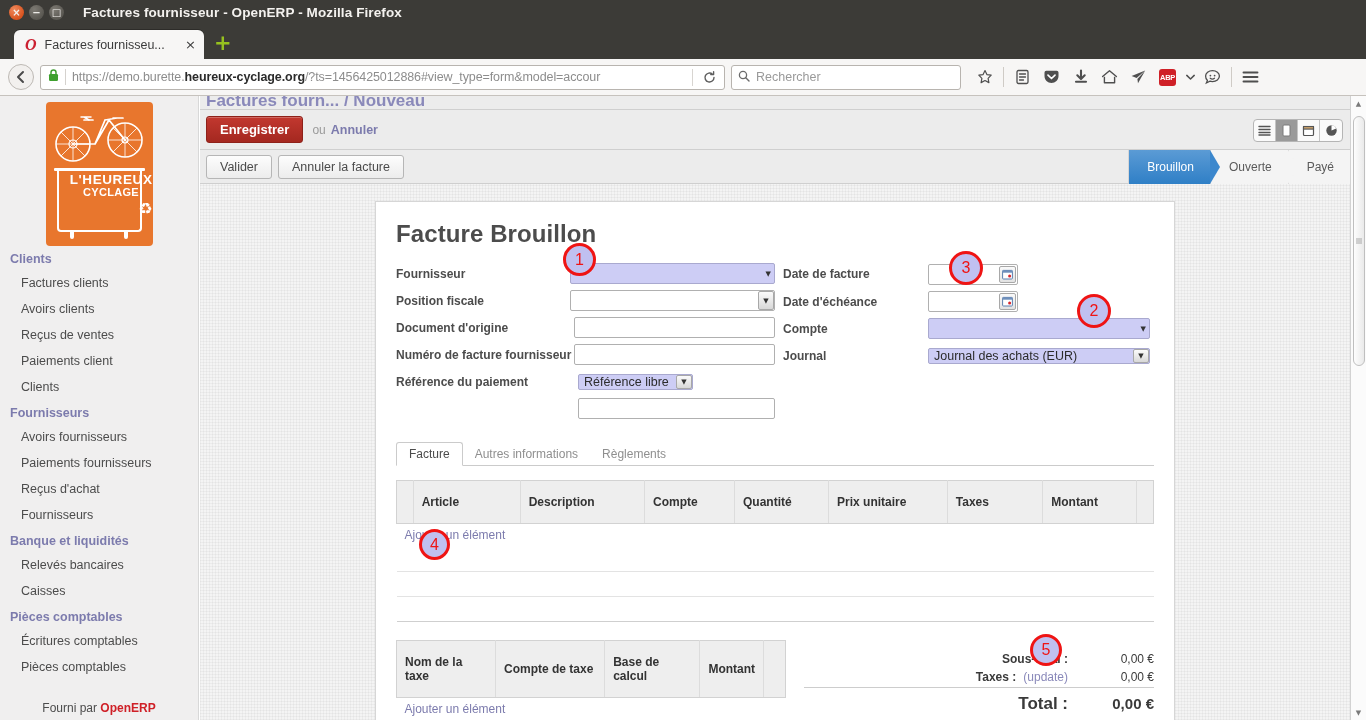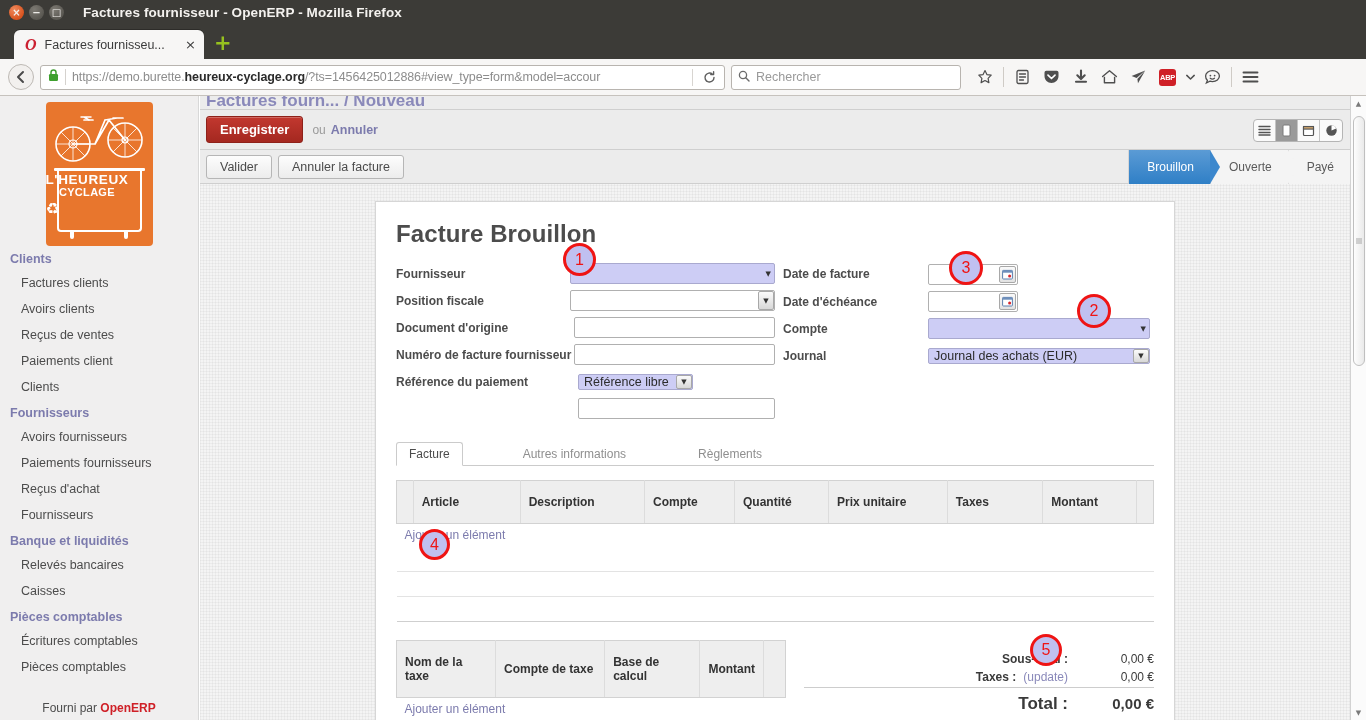--- a/index.html
+++ b/index.html
@@ -111,21 +111,21 @@
           background:#fff; overflow:hidden; }
 
   
   .sidebar {
     position:absolute; left:0; top:0; width:199px; height:624px;
     background:#f0efef; border-right:1px solid #d8d8d8;
   }
   .logo {
     width:107px; height:144px; margin:6px auto 0 auto; background:#e8762d;
     border-radius:4px; position:relative; overflow:hidden;
-    display:flex; flex-direction:column; align-items:flex-start; justify-content:flex-end;
+    display:flex; flex-direction:column; align-items:flex-end; justify-content:flex-end;
     padding-bottom:6px;
   }
   .logo-bike {
     position:absolute; top:4px; left:50%; transform:translateX(-50%);
   }
   .logo-txt {
     position:relative; z-index:2; color:#fff; font-weight:bold;
     font-size:13.5px; line-height:13px; text-align:center;
     letter-spacing:0.6px; margin-bottom:3px;
   }
@@ -269,21 +269,21 @@
   }
   .dateicon {
     position:absolute; right:1px; top:1px; bottom:1px; width:17px;
     background:linear-gradient(#fafafa,#e2e2e2); border:1px solid #a8a8a8;
     border-radius:2px; display:flex; align-items:center; justify-content:center;
   }
 
   
   .ntabs {
     margin-top:20px; border-bottom:1px solid #cbcbcb;
-    display:flex; align-items:flex-end; height:24px;gap:48px;
+    display:flex; align-items:flex-end; height:24px;
   }
   .ntab {
     font-size:12px; color:#8f8f8f; padding:4px 12px 4px 12px; cursor:pointer;
   }
   .ntab.on {
     color:#4c4c4c; background:#fff;
     border:1px solid #cbcbcb; border-bottom:1px solid #fff;
     border-radius:3px 3px 0 0; margin-bottom:-1px;
   }
 

